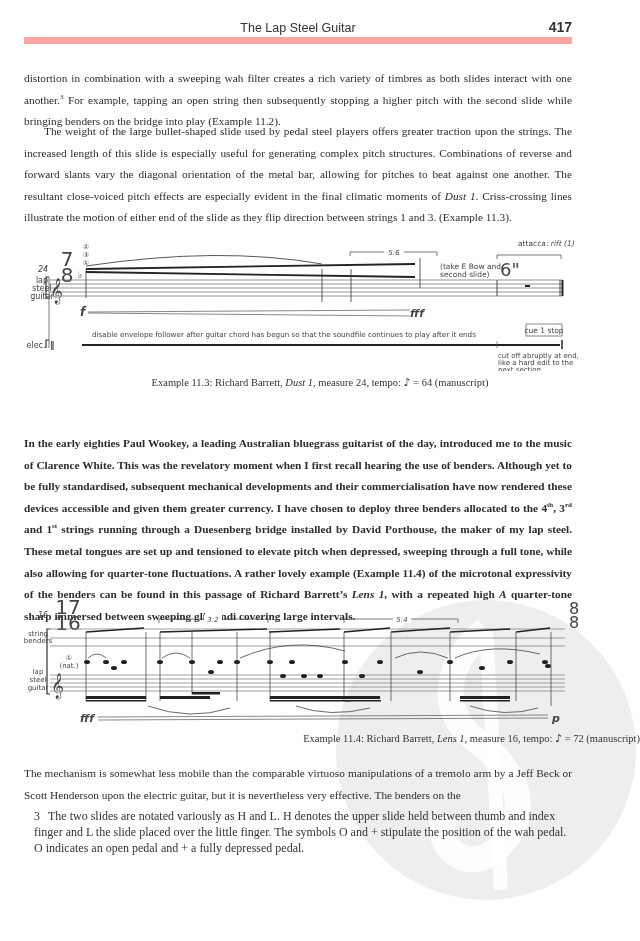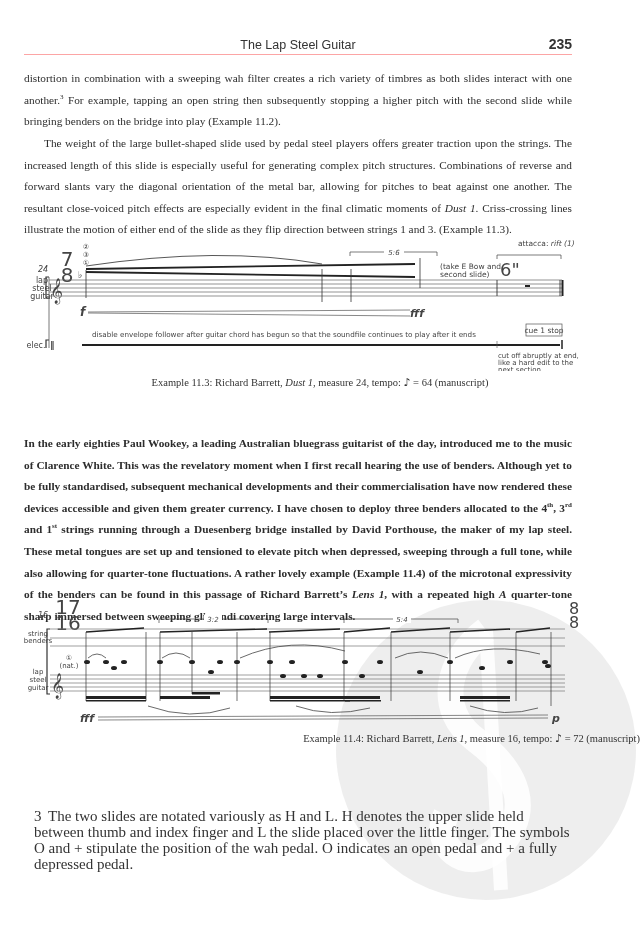--- a/index.html
+++ b/index.html
@@ -1,47 +1,47 @@
 <!DOCTYPE html>
 <html><head>
 <meta charset="utf-8">
 <style>
   html,body{margin:0;padding:0;background:#fff;}
   body{width:640px;height:941px;position:relative;overflow:hidden;font-family:"DejaVu Serif",serif;color:#2a2a2a;}
   .page{position:absolute;left:0;top:0;width:640px;height:941px;}
-  .header{position:absolute;left:24px;top:36px;width:548px;height:18px;border-bottom:1px solid #fca5a5;}
+  .header{position:absolute;left:24px;top:19px;width:548px;height:18px;border-bottom:7px solid #fca5a5;}
   .header .title{position:absolute;left:0;right:0;text-align:center;top:2px;font-family:"Liberation Sans",sans-serif;font-size:12.5px;color:#333;}
   .header .pgnum{position:absolute;right:0;top:0px;font-family:"Liberation Sans",sans-serif;font-size:14px;font-weight:bold;color:#333;}
   .para{position:absolute;left:24px;width:548px;font-family:"Liberation Serif",serif;font-size:11.3px;line-height:21.6px;text-align:justify;color:#2d2d2d;}
   .para .indent{display:inline-block;width:20px;}
   .para sup{font-size:7px;line-height:0;}
   .caption{position:absolute;left:0;width:640px;text-align:center;font-family:"Liberation Serif",serif;font-size:10.5px;color:#333;}
   .section-heading{position:absolute;left:0;width:640px;text-align:center;top:418px;font-family:"DejaVu Sans",sans-serif;font-size:11px;font-weight:bold;color:#333;letter-spacing:0.3px;}
-  .footnote{position:absolute;left:34px;width:540px;top:808px;font-family:"Liberation Serif",serif;font-size:15px;line-height:16px;color:#333;}
+  .footnote{position:absolute;left:34px;width:540px;top:808px;font-family:"Liberation Serif",serif;font-size:12px;line-height:16px;color:#333;}
   .footnote .fnnum{display:inline-block;width:14px;}
   .score{position:absolute;left:0;}
   .score text{font-family:"DejaVu Sans",sans-serif;fill:#444;}
   .watermark{position:absolute;left:336px;top:600px;width:300px;height:300px;pointer-events:none;}
   .tempo-note{font-family:"DejaVu Sans",sans-serif;font-size:11px;}
 </style>
 </head>
 <body>
 
 <div class="page">
 
   <div class="header">
     <span class="title">The Lap Steel Guitar</span>
-    <span class="pgnum">235</span>
+    <span class="pgnum">417</span>
   </div>
 
   <div class="para" style="top:68px;">
     <span>distortion in combination with a sweeping wah filter creates a rich variety of timbres as both slides interact with one another.</span><sup>3</sup><span> For example, tapping an open string then subsequently stopping a higher pitch with the second slide while bringing benders on the bridge into play (Example 11.2).</span>
   </div>
 
-  <div class="para" style="top:133px;">
+  <div class="para" style="top:121px;">
     <span class="indent"></span><span>The weight of the large bullet-shaped slide used by pedal steel players offers greater traction upon the strings. The increased length of this slide is especially useful for generating complex pitch structures. Combinations of reverse and forward slants vary the diagonal orientation of the metal bar, allowing for pitches to beat against one another. The resultant close-voiced pitch effects are especially evident in the final climatic moments of </span><i>Dust 1</i><span>. Criss-crossing lines illustrate the motion of either end of the slide as they flip direction between strings 1 and 3. (Example 11.3).</span>
   </div>
 
   <svg class="score" style="top:236px;" width="640" height="135" viewBox="0 0 640 135">
 
     <text x="38" y="36" font-size="8" font-style="italic">24</text>
 
     <text x="42" y="47" font-size="8" text-anchor="middle">lap</text>
     <text x="42" y="55" font-size="8" text-anchor="middle">steel</text>
     <text x="42" y="63" font-size="8" text-anchor="middle">guitar</text>
@@ -242,18 +242,19 @@
     <text x="80" y="126" font-size="11" font-style="italic" font-weight="bold">fff</text>
     <line x1="98" y1="121" x2="548" y2="119" stroke="#555" stroke-width="0.7"></line>
     <line x1="98" y1="124" x2="548" y2="122" stroke="#555" stroke-width="0.7"></line>
     <text x="552" y="126" font-size="11" font-style="italic" font-weight="bold">p</text>
   </svg>
 
   <div class="caption" style="top:732px;text-align:right;">
     <span>Example 11.4: Richard Barrett, </span><i>Lens 1</i><span>, measure 16, tempo: </span><span class="tempo-note">♪</span><span> = 72 (manuscript)</span>
   </div>
 
+  <div class="para" style="top:763px;">The mechanism is somewhat less mobile than the comparable virtuoso manipulations of a tremolo arm by a Jeff Beck or Scott Henderson upon the electric guitar, but it is nevertheless very effective. The benders on the</div>
 
   <div class="footnote">
     <span class="fnnum">3</span><span>The two slides are notated variously as H and L. H denotes the upper slide held between thumb and index finger and L the slide placed over the little finger. The symbols O and + stipulate the position of the wah pedal. O indicates an open pedal and + a fully depressed pedal.</span>
   </div>
 
 </div>
 
 </body></html>

